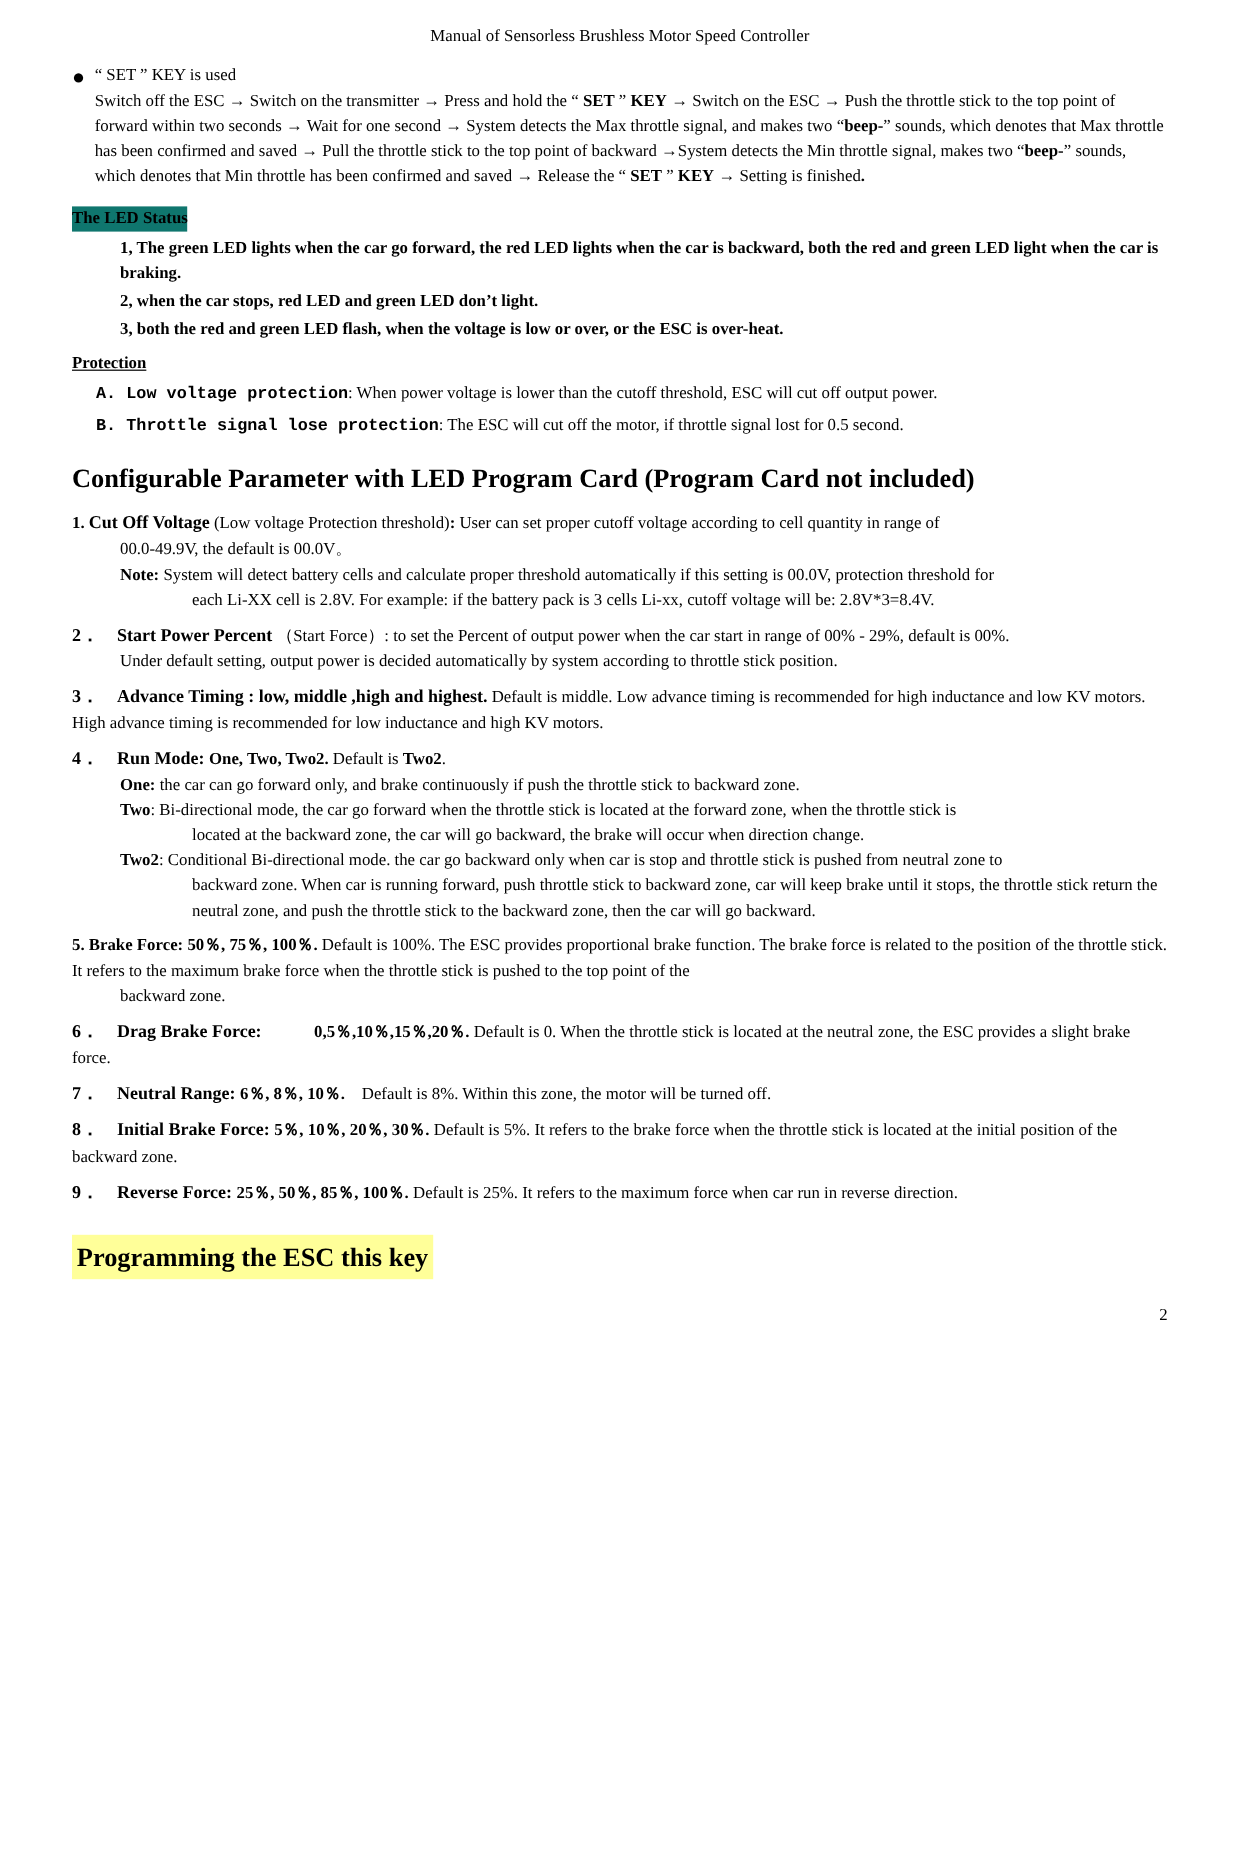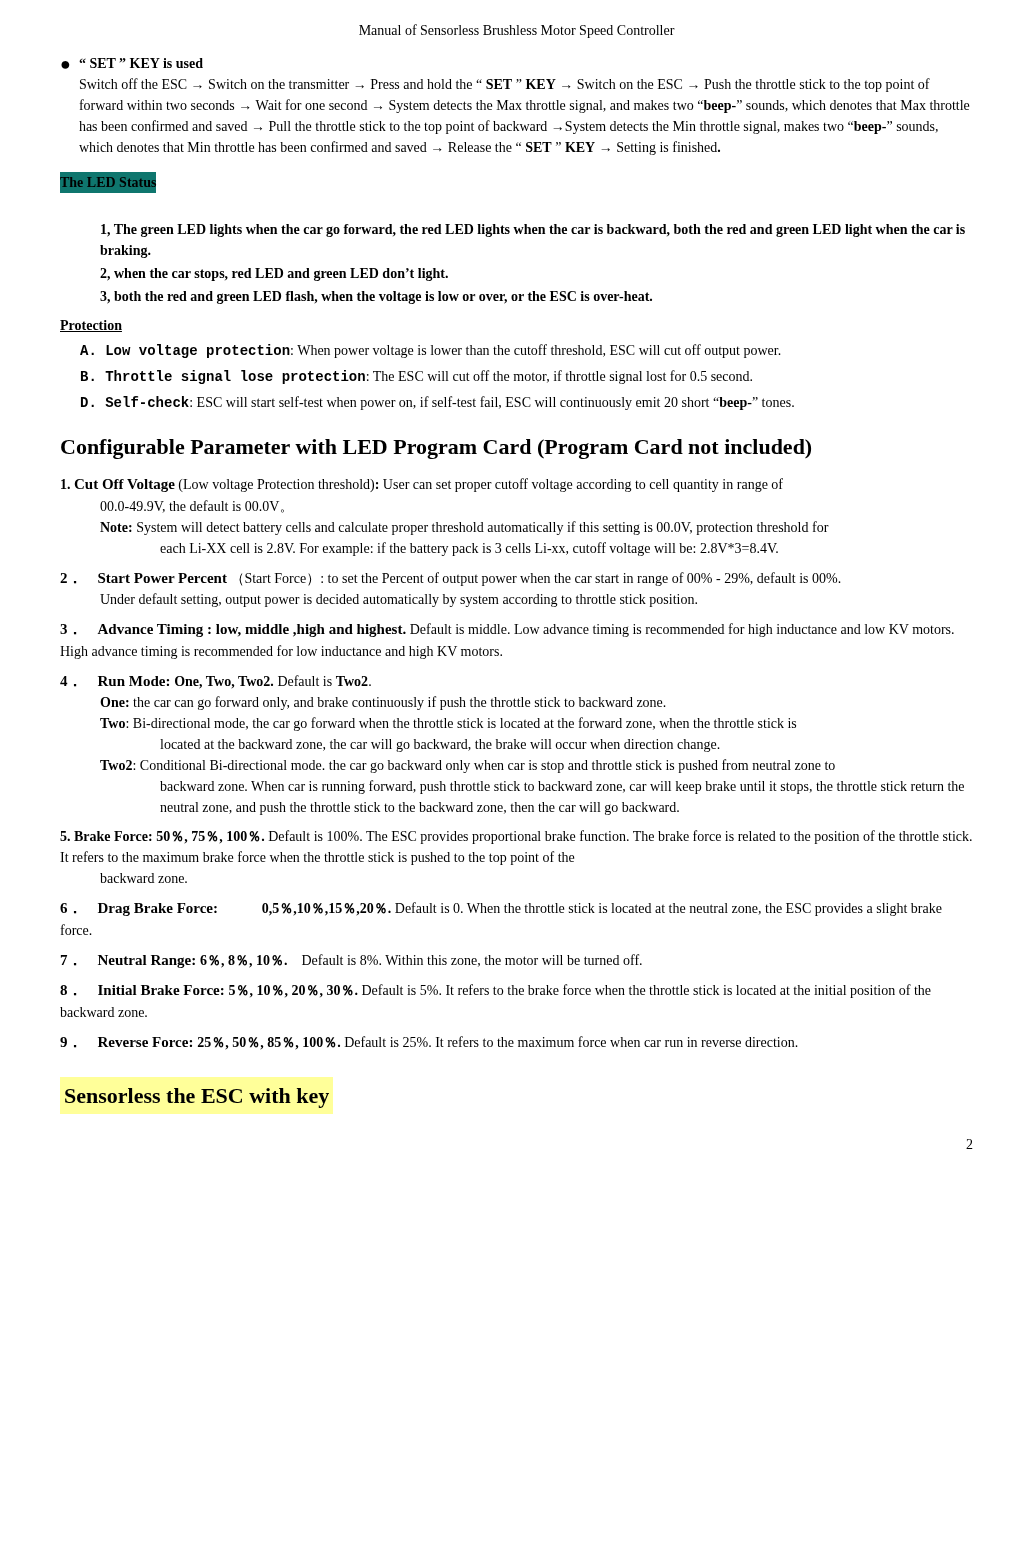--- a/index.html
+++ b/index.html
@@ -26,32 +26,31 @@
       display: flex;
       align-items: flex-start;
       margin-bottom: 4px;
     }
     .bullet-dot {
       margin-right: 8px;
       font-size: 18px;
       line-height: 1.3;
     }
     .set-key-title {
-      font-weight: bold;
+      font-weight: normal;
     }
     .led-status-header {
       background-color: #0f766e;
       font-weight: bold;
       font-size: 14px;
       display: inline-block;
       margin: 8px 0 4px 0;
     }
     .led-items {
       margin-left: 40px;
-      margin-top: 22px;
     }
     .led-item {
       font-weight: bold;
       margin-bottom: 2px;
     }
     .protection-header {
       font-weight: bold;
       font-size: 14px;
       text-decoration: underline;
       margin: 8px 0 4px 0;
@@ -124,23 +123,20 @@
 
 <div>
   <div class="protection-header">Protection</div>
   <div class="protection-items">
     <div class="protection-item">
       <span class="protection-item-label">A. Low voltage protection</span><span>: When power voltage is lower than the cutoff threshold, ESC will cut off output power.</span>
     </div>
     <div class="protection-item">
       <span class="protection-item-label">B. Throttle signal lose protection</span><span>: The ESC will cut off the motor, if throttle signal lost for 0.5 second.</span>
     </div>
-    <div class="protection-item">
-      <span class="protection-item-label">D. Self-check</span><span>: ESC will start self-test when power on, if self-test fail, ESC will continuously emit 20 short “<strong>beep-</strong>” tones.</span>
-    </div>
   </div>
 </div>
 
 <div class="section-heading">Configurable Parameter with LED Program Card (Program Card not included)</div>
 
 <div>
 
   <div class="numbered-item">
     <strong>1. <span style="font-size:15px;">Cut Off Voltage</span></strong> <span>(Low voltage Protection threshold)</span><strong>:</strong> <span>User can set proper cutoff voltage according to cell quantity in range of</span>
     <div class="indent">00.0-49.9V, the default is 00.0V。</div>
@@ -191,16 +187,16 @@
     <strong style="font-size:15px;">8．　Initial Brake Force: <span style="font-size:14px;">5％, 10％, 20％, 30％.</span></strong> <span>Default is 5%. It refers to the brake force when the throttle stick is located at the initial position of the backward zone.</span>
   </div>
 
   <div class="numbered-item">
     <strong style="font-size:15px;">9．　Reverse Force: <span style="font-size:14px;">25％, 50％, 85％, 100％.</span></strong> <span>Default is 25%. It refers to the maximum force when car run in reverse direction.</span>
   </div>
 
 </div>
 
 <div>
-  <div class="programming-heading">Sensorless the ESC with key</div>
+  <div class="programming-heading">Programming the ESC this key</div>
 </div>
 
 <div class="page-number">2</div>
 
 </body></html>

